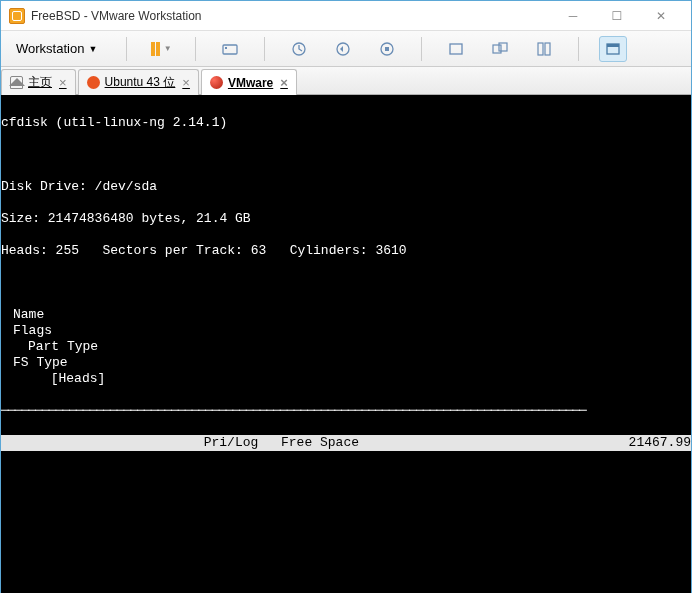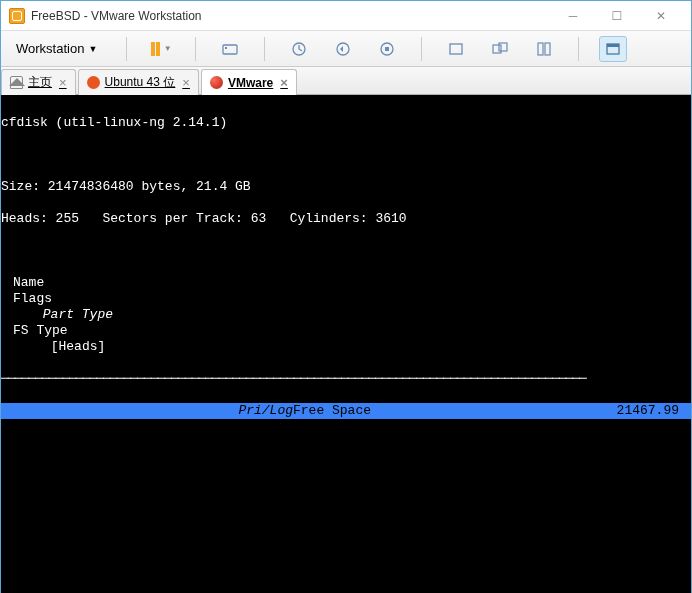--- a/index.html
+++ b/index.html
@@ -25,24 +25,24 @@
 .tab.active { background: #fff; font-weight: bold; }
 .tab .close { color: #888; font-size: 13px; margin-left: 2px; }
 .tab .ico { width: 13px; height: 13px; }
 .tab .ico.home { border: 1.5px solid #888; border-radius: 2px 2px 0 0; position: relative; }
 .tab .ico.home::before { content: ""; position: absolute; top: -7px; left: -2px; width: 0; height: 0; border: 8px solid transparent; border-bottom-color: #888; }
 .tab .ico.ubuntu { background: #e95420; border-radius: 50%; }
 .tab .ico.freebsd { background: radial-gradient(circle at 30% 30%, #ff6b5a, #b02010); border-radius: 50%; }
 .console { background: #000; color: #fff; font-family: "Courier New", monospace; font-size: 13px; line-height: 16px; padding: 4px 0 6px; white-space: pre; overflow: hidden; }
 .console .center { text-align: left; }
 .console .hdr-row { padding: 0 12px; display: flex; flex-direction: column; }
-.console .selrow { background: #3b82f6; color: #000; padding: 0 12px; display: flex; }
+.console .selrow { background: #e5e5e5; color: #000; padding: 0 0; display: flex; }
 .console .col-name { width: 90px; }
 .console .col-flags { width: 90px; }
-.console .col-part { width: 100px; text-align: right; font-style: italic; }
+.console .col-part { width: 100px; text-align: center; }
 .console .col-fs { width: 140px; }
 .console .col-label { width: 130px; text-align: center; }
 .console .col-size { flex: 1; text-align: right; }
 .console .rule { color: #fff; letter-spacing: -1px; }
 .console .gap { height: 176px; }
 </style>
 </head>
 <body>
 
 <div class="window">
@@ -133,20 +133,21 @@
     <div class="tab active">
       <span class="ico freebsd"></span>
       <span>VMware</span>
       <span class="close">×</span>
     </div>
   </div>
 
   <div class="console">
 <div class="center">cfdisk (util-linux-ng 2.14.1)</div>
 <div class="center">&nbsp;</div>
+<div class="center">Disk Drive: /dev/sda</div>
 <div class="center">Size: 21474836480 bytes, 21.4 GB</div>
 <div class="center">Heads: 255   Sectors per Track: 63   Cylinders: 3610</div>
 <div>&nbsp;</div>
 <div class="hdr-row"><span class="col-name">Name</span><span class="col-flags">Flags</span><span class="col-part">Part Type</span><span class="col-fs">FS Type</span><span class="col-label">[Heads]</span></div>
 <div class="rule center">──────────────────────────────────────────────────────────────────────────────────────</div>
 <div class="selrow"><span class="col-name"></span><span class="col-flags"></span><span class="col-part">Pri/Log</span><span class="col-fs">Free Space</span><span class="col-label"></span><span class="col-size">21467.99</span></div>
 <div class="gap"></div>
 
 
 

